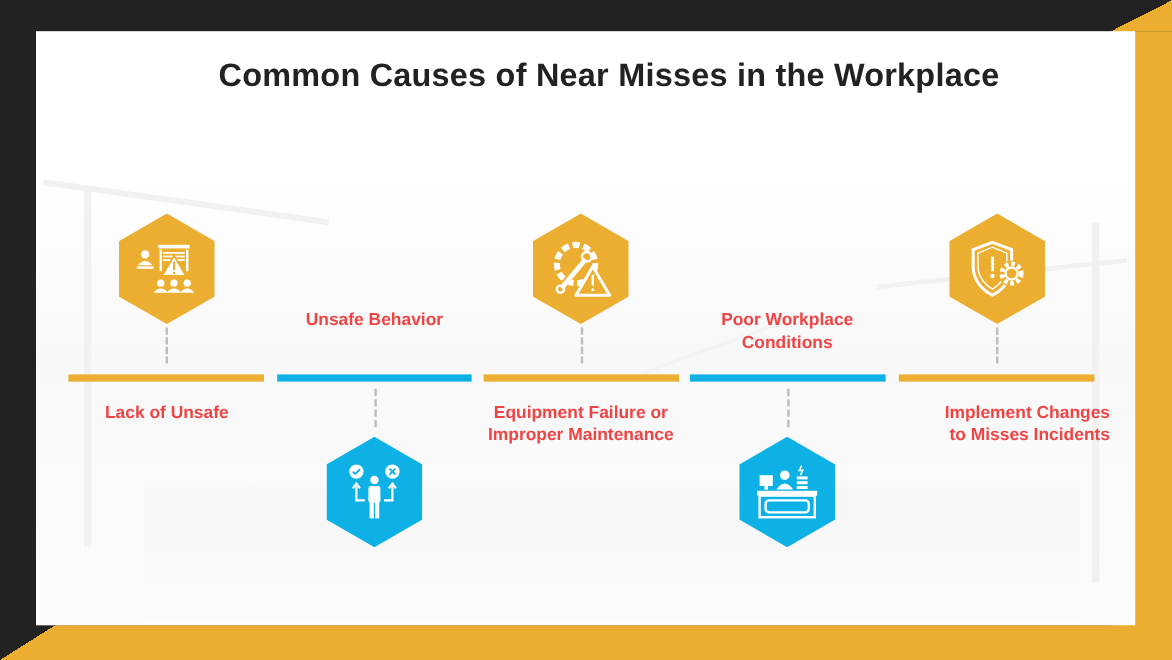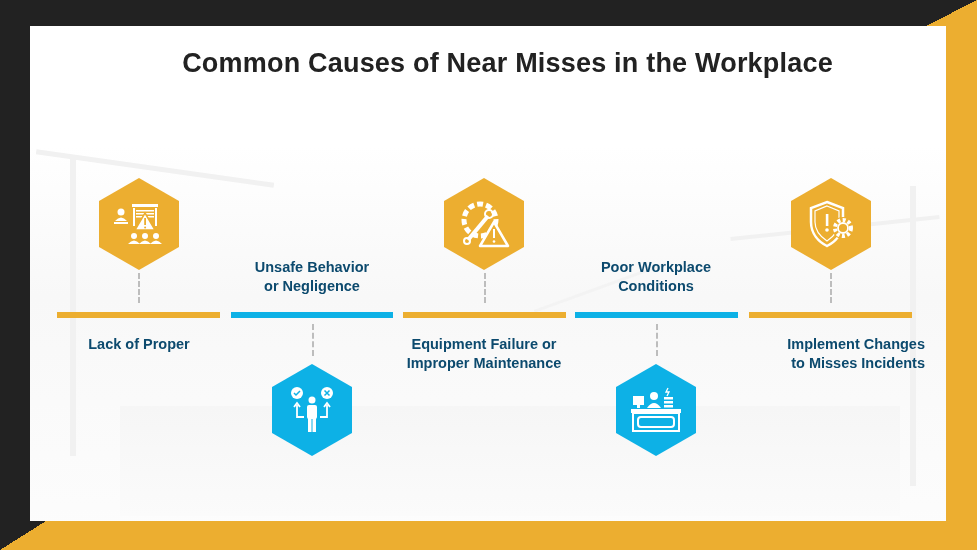--- a/index.html
+++ b/index.html
@@ -47,21 +47,21 @@
       position: absolute; width: 80px; height: 92px;
       clip-path: polygon(50% 0%, 100% 25%, 100% 75%, 50% 100%, 0% 75%, 0% 25%);
       display: flex; align-items: center; justify-content: center;
     }
     .hex svg { width: 52px; height: 52px; }
     .dash {
       position: absolute; width: 0; border-left: 2px dashed #bdbdbd;
     }
     .label {
       position: absolute; width: 190px; text-align: center;
-      font-size: 14.5px; line-height: 19px; color: #0c4a6e; font-weight: bold;
+      font-size: 14.5px; line-height: 19px; color: #ef4444; font-weight: bold;
     }
   </style>
 </head>
 <body>
 
 <div class="frame-yellow-corner"></div>
 <div class="frame-yellow-right"></div>
 <div class="frame-yellow-bottom"></div>
 <div class="frame-yellow-bl"></div>
 
@@ -100,26 +100,25 @@
       <circle cx="21" cy="38" r="3" fill="#fff"></circle>
         <path d="M15 46 q6 -7 12 0 z" fill="#fff"></path>
       <circle cx="32" cy="38" r="3" fill="#fff"></circle>
         <path d="M26 46 q6 -7 12 0 z" fill="#fff"></path>
       <circle cx="43" cy="38" r="3" fill="#fff"></circle>
         <path d="M37 46 q6 -7 12 0 z" fill="#fff"></path>
     </svg>
   </div>
   <div class="dash" style="left:108px;top:247px;height:30px;"></div>
   <div class="label" style="left:14px;top:309px;">
-    <div>Lack of Proper</div>
+    <div>Lack of Unsafe</div>
   </div>
 
   <div class="label" style="left:187px;top:232px;">
     <div>Unsafe Behavior</div>
-    <div>or Negligence</div>
   </div>
   <div class="dash" style="left:282px;top:298px;height:32px;"></div>
   <div class="hex" style="left:242px;top:338px;background:#0DB1E6;">
     <svg viewBox="0 0 52 52">
       <circle cx="11" cy="9" r="6" fill="#fff"></circle>
       <path d="M8 9 l2 2 l4 -4" stroke="#0DB1E6" stroke-width="1.5" fill="none"></path>
       <circle cx="41" cy="9" r="6" fill="#fff"></circle>
       <path d="M38.5 6.5 l5 5 M43.5 6.5 l-5 5" stroke="#0DB1E6" stroke-width="1.5"></path>
       <circle cx="26" cy="16" r="3.5" fill="#fff"></circle>
       <rect x="21" y="21" width="10" height="14" rx="2" fill="#fff"></rect>

